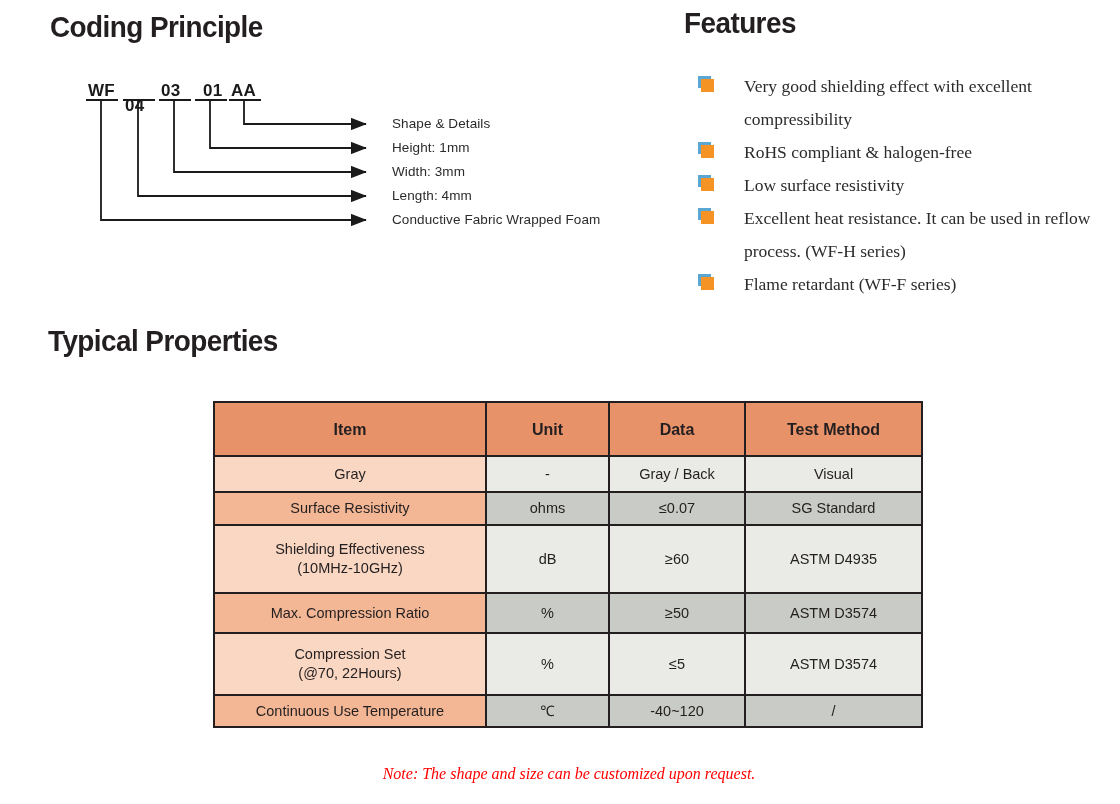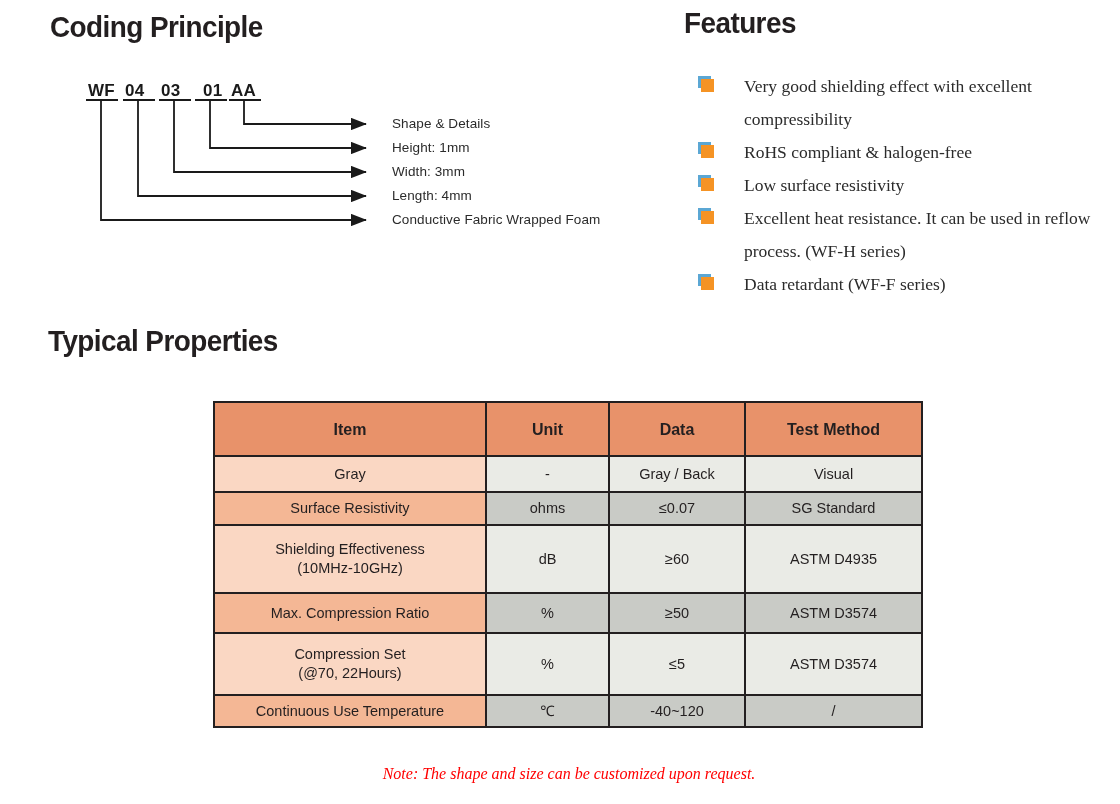--- a/index.html
+++ b/index.html
@@ -178,21 +178,21 @@
     <g id="leader-paths" stroke="#1a1a1a" stroke-width="1.8" fill="none">
         <path d="M 244 100 L 244 124 L 366 124" marker-end="url(#arrowhead)"></path>
         <path d="M 210 100 L 210 148 L 366 148" marker-end="url(#arrowhead)"></path>
         <path d="M 174 100 L 174 172 L 366 172" marker-end="url(#arrowhead)"></path>
         <path d="M 138 100 L 138 196 L 366 196" marker-end="url(#arrowhead)"></path>
         <path d="M 101 100 L 101 220 L 366 220" marker-end="url(#arrowhead)"></path>
       </g>
   </svg>
   <div id="code-segments">
       <div class="code-seg" style="left: 88px; top: 81px;">WF</div>
-      <div class="code-seg" style="left: 125px; top: 81px;">04</div>
+      <div class="code-seg" style="left: 125px; top: 96px;">04</div>
       <div class="code-seg" style="left: 161px; top: 81px;">03</div>
       <div class="code-seg" style="left: 203px; top: 81px;">01</div>
       <div class="code-seg" style="left: 231px; top: 81px;">AA</div>
     </div>
   <div id="leader-labels">
       <div class="lead-label" style="left: 392px; top: 116px;">Shape &amp; Details</div>
       <div class="lead-label" style="left: 392px; top: 140px;">Height: 1mm</div>
       <div class="lead-label" style="left: 392px; top: 164px;">Width: 3mm</div>
       <div class="lead-label" style="left: 392px; top: 188px;">Length: 4mm</div>
       <div class="lead-label" style="left: 392px; top: 212px;">Conductive Fabric Wrapped Foam</div>
@@ -226,21 +226,21 @@
         <span class="sq-back" style="background: rgb(91, 167, 212);"></span>
         <span class="sq-front" style="background: rgb(245, 147, 36);"></span>
       </span>
       <span class="feature-text">Excellent heat resistance. It can be used in reflow process. (WF-H series)</span>
     </div>
     <div class="feature-row">
       <span class="feature-bullet">
         <span class="sq-back" style="background: rgb(91, 167, 212);"></span>
         <span class="sq-front" style="background: rgb(245, 147, 36);"></span>
       </span>
-      <span class="feature-text">Data retardant (WF-F series)</span>
+      <span class="feature-text">Flame retardant (WF-F series)</span>
     </div>
   </div>
 
 <table id="props-table">
   <colgroup>
     <col class="col-item">
       <col class="col-unit">
       <col class="col-data">
       <col class="col-test">
   </colgroup>

